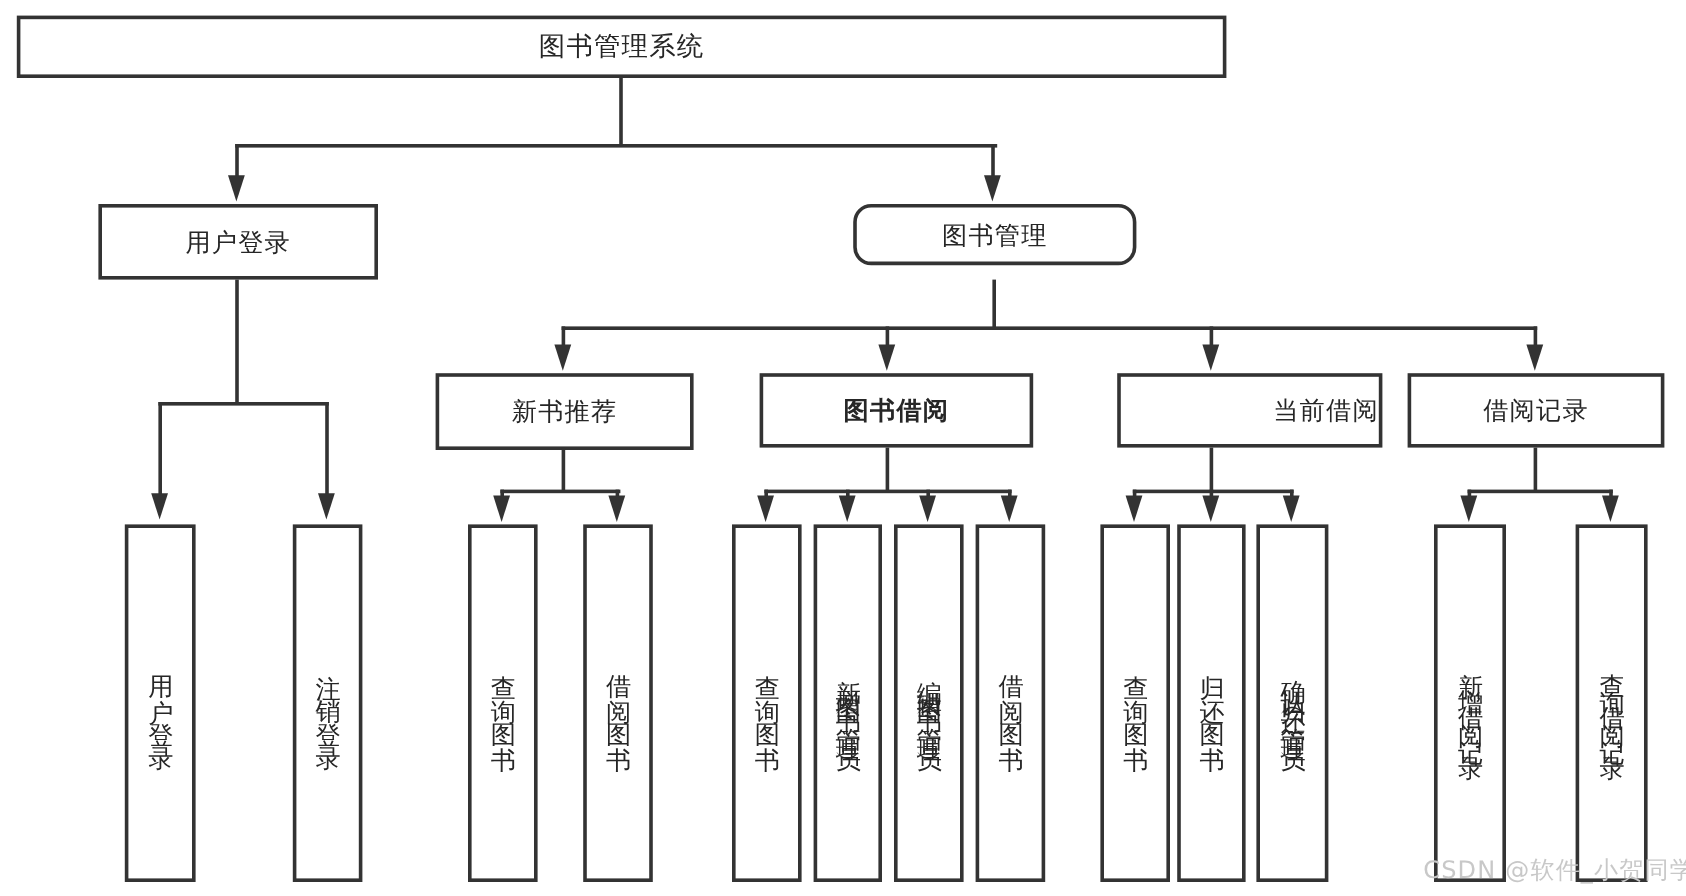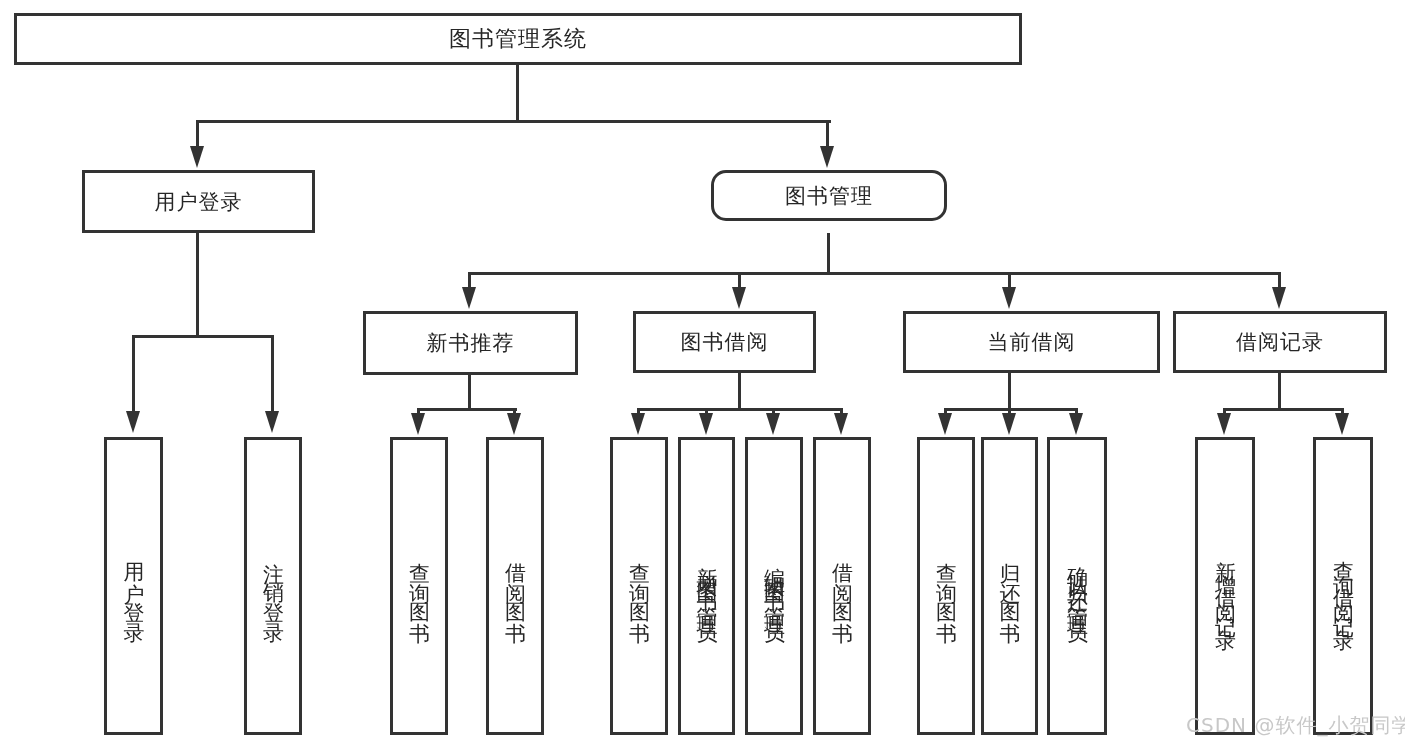--- a/index.html
+++ b/index.html
@@ -50,22 +50,22 @@
   .watermark{
     position:absolute;left:1186px;top:712px;
     font-size:20px;color:var(--wm);
     white-space:nowrap;letter-spacing:1px;
   }
   
   #root-box{left:14px;top:13px;width:1008px;height:52px;}
   #n2-user-login{left:82px;top:170px;width:233px;height:63px;}
   #n2-book-mgmt{left:711px;top:170px;width:236px;height:51px;border-radius:15px;}
   #n3-new-books{left:363px;top:311px;width:215px;height:64px;}
-  #n3-book-borrow{left:633px;top:311px;width:183px;height:62px;}
-  #n3-current-borrow{left:903px;top:311px;width:257px;height:62px;}
+  #n3-book-borrow{left:633px;top:311px;width:228px;height:62px;font-weight:bold;}
+  #n3-current-borrow{left:931px;top:311px;width:221px;height:62px;justify-content:flex-end;}
   #n3-borrow-records{left:1173px;top:311px;width:214px;height:62px;}
   .leaf{top:437px;height:298px;}
   #lf-user-login{left:104px;width:59px;}
   #lf-logout{left:244px;width:58px;}
   #lf-nb-query{left:390px;width:58px;}
   #lf-nb-borrow{left:486px;width:58px;}
   #lf-bb-query{left:610px;width:58px;}
   #lf-bb-add{left:678px;width:57px;}
   #lf-bb-edit{left:745px;width:58px;}
   #lf-bb-borrow{left:813px;width:58px;}

